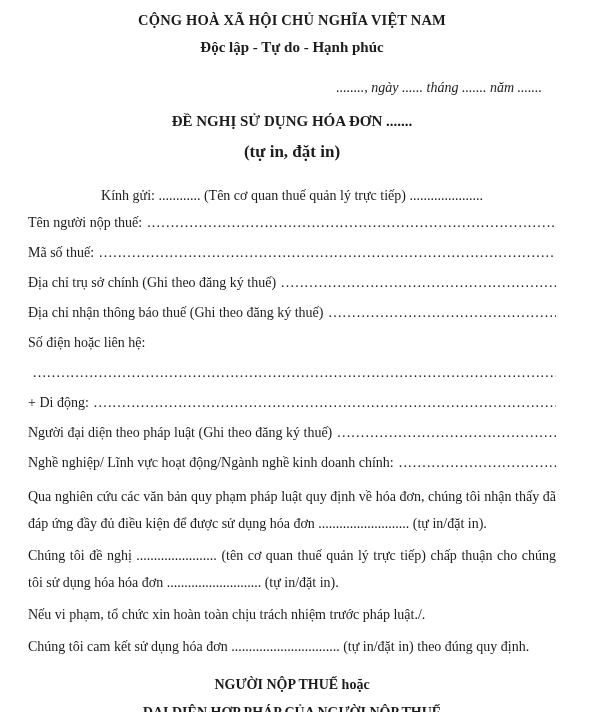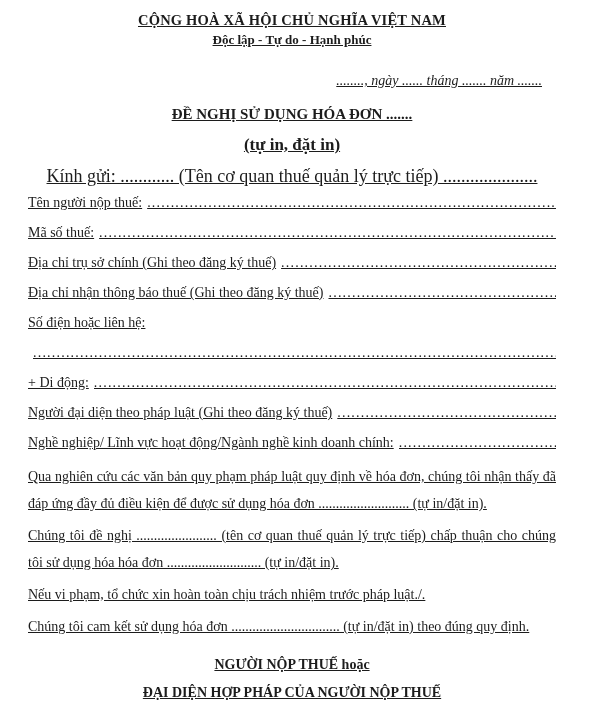--- a/index.html
+++ b/index.html
@@ -9,38 +9,37 @@
     font-family: "Liberation Serif", "DejaVu Serif", serif;
     color: #1c1c1c;
   }
   .page {
     position: relative;
     width: 584px;
     height: 712px;
     padding: 10px 28px 0 28px;
     overflow: hidden;
     background: #ffffff;
-    text-decoration: underline;
   }
   .center { text-align: center; }
   .bold { font-weight: bold; }
   .italic { font-style: italic; }
 
   .h1 { font-size: 14.5px; line-height: 20px; letter-spacing: 0.2px; }
-  .h2 { font-size: 13px; line-height: 20px; }
+  .h2 { font-size: 15px; line-height: 20px; margin-top: 7px; }
   .date-line {
     font-size: 14px;
     text-align: right;
     padding-right: 14px;
     margin-top: 21px;
     line-height: 20px;
   }
   .title { font-size: 15px; line-height: 20px; margin-top: 13px; }
   .subtitle { font-size: 17px; line-height: 20px; margin-top: 11px; }
-  .recipient { font-size: 18px; line-height: 20px; margin-top: 11px; }
+  .recipient { font-size: 14px; line-height: 20px; margin-top: 24px; }
 
   .fields { margin-top: 2px; }
   .field {
     display: flex;
     align-items: baseline;
     font-size: 14px;
     line-height: 30px;
     white-space: nowrap;
   }
   .field .label { flex: 0 0 auto; }

